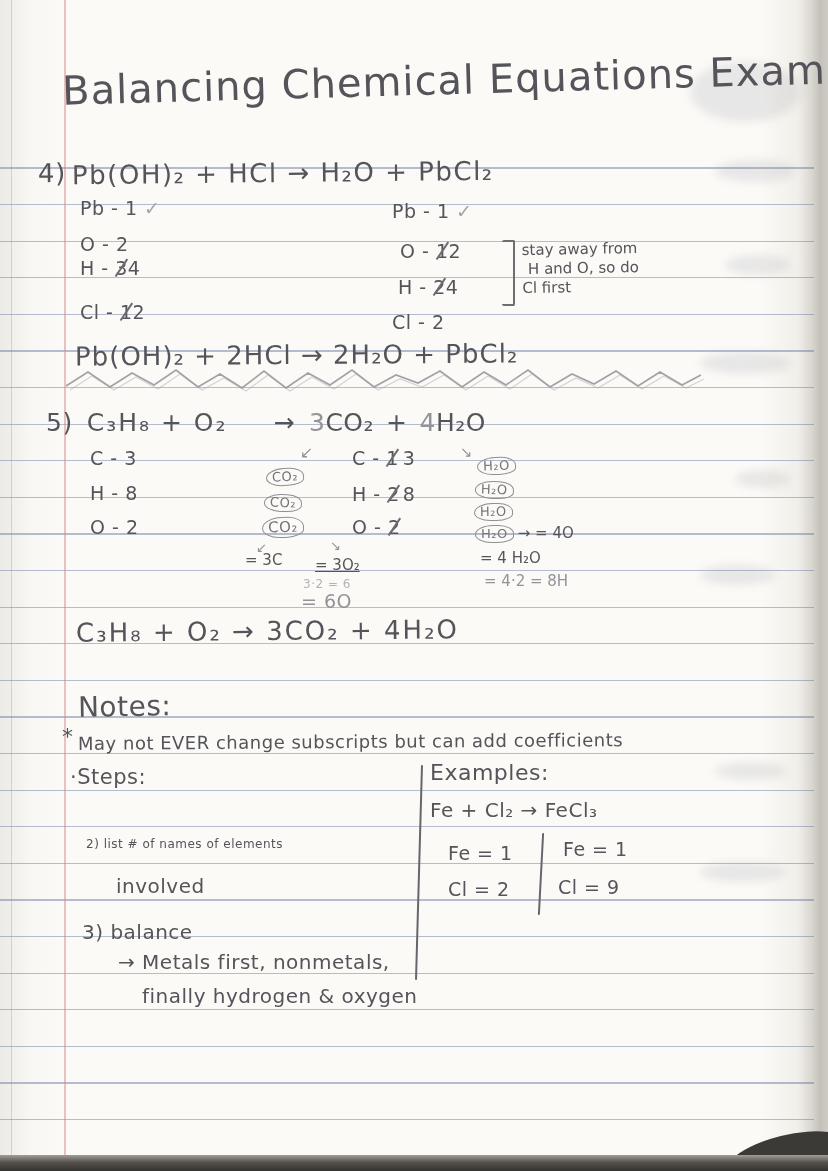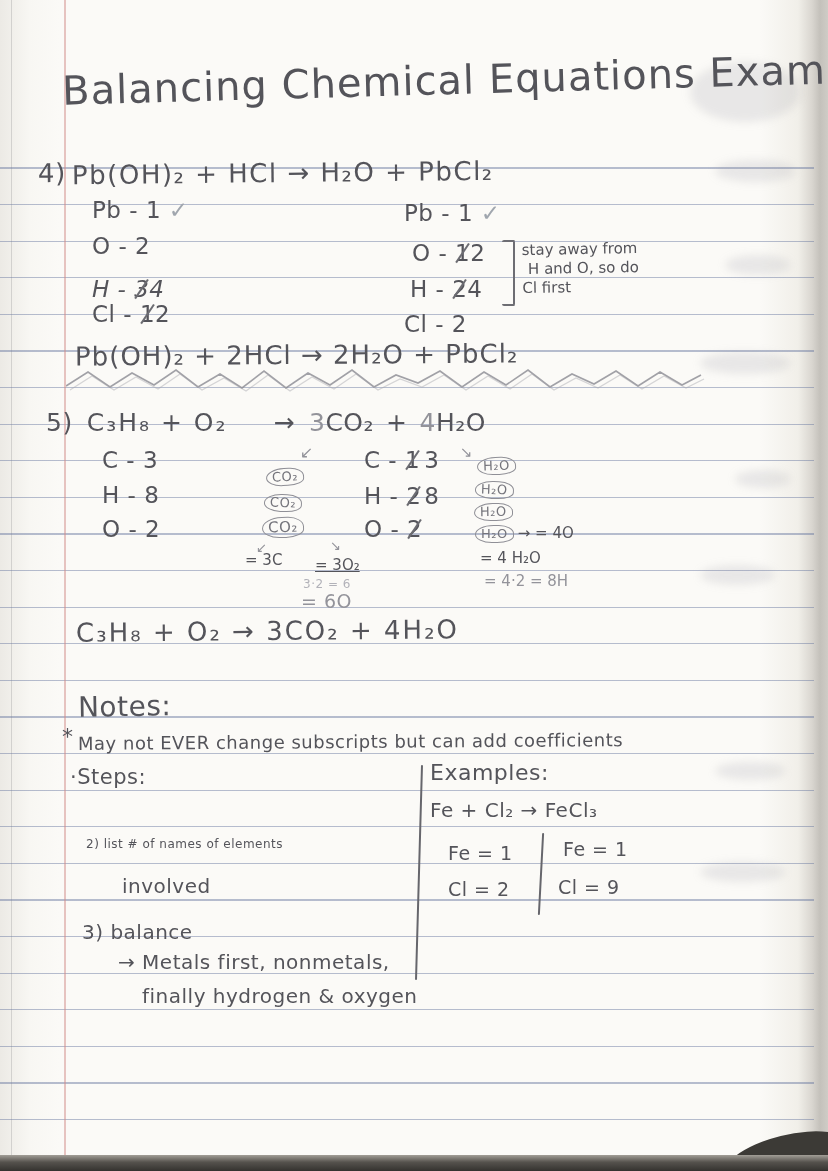--- a/index.html
+++ b/index.html
@@ -14,21 +14,21 @@
   .bottom-edge{position:absolute;left:0;right:0;bottom:0;height:16px;
     background:linear-gradient(to bottom,#a29e97 0,#55524d 45%,#34322f 100%);}
   .corner-curl{position:absolute;right:-30px;bottom:-24px;width:140px;height:60px;border-radius:50%;
     background:#3c3a36;transform:rotate(-14deg);}
   .hw{position:absolute;color:#54545a;white-space:nowrap;letter-spacing:.5px;}
   .lt{color:#93939a;}
   .vlt{color:#b2b2b9;}
   .chk{color:#a0a6ae;}
   .title{font-size:40px;letter-spacing:1px;transform:rotate(-1.6deg);}
   .eq{font-size:26px;}
-  .tally{font-size:23px;margin-left:12px;}
+  .tally{font-size:19px;}
   .xd{position:relative;display:inline-block;}
   .xd::after{content:"";position:absolute;left:-4px;right:-4px;top:46%;border-top:2px solid #6c6c72;transform:rotate(-56deg);}
   .circ{display:inline-block;border:1.4px solid #8f8f96;border-radius:55% 45% 50% 50%/60% 55% 45% 55%;
     padding:0 5px 1px 5px;font-size:13px;color:#74747b;}
   .brk{position:absolute;width:11px;border:2px solid #6d6d73;border-left:none;border-radius:2px;}
   .vline{position:absolute;width:2px;background:#66666c;border-radius:2px;}
   .note-sm{font-size:15px;line-height:19px;letter-spacing:0;}
   .blob{position:absolute;filter:blur(4px);background:rgba(135,135,150,.16);border-radius:50%;}
   .row{display:flex;align-items:baseline;}
   svg.squiggle{position:absolute;}
@@ -54,21 +54,21 @@
   <div class="hw title" style="left:62px;top:56px;">Balancing Chemical Equations Examples</div>
 
   <div class="hw eq" style="left:38px;top:158px;transform:rotate(-.6deg);">4)</div>
   <div class="hw eq" style="left:72px;top:158px;letter-spacing:1.5px;transform:rotate(-.6deg);">Pb(OH)₂ + HCl  →  H₂O + PbCl₂</div>
 
   <div class="hw tally" style="left:80px;top:197px;">
     <span>Pb - 1</span>
     <span class="chk">✓</span>
   </div>
   <div class="hw tally" style="left:80px;top:233px;">O - 2</div>
-  <div class="hw tally" style="left:80px;top:276px;font-style:italic;">
+  <div class="hw tally" style="left:80px;top:257px;">
     <span>H - </span><span class="xd">3</span><span>4</span>
   </div>
   <div class="hw tally" style="left:80px;top:301px;">
     <span>Cl - </span><span class="xd">1</span><span>2</span>
   </div>
 
   <div class="hw tally" style="left:392px;top:200px;">
     <span>Pb - 1</span>
     <span class="chk">✓</span>
   </div>
@@ -141,21 +141,21 @@
 
   <div class="hw eq" style="left:76px;top:616px;letter-spacing:2px;transform:rotate(-.5deg);">C₃H₈ + O₂  →  3CO₂ + 4H₂O</div>
 
   <div class="hw" style="left:78px;top:690px;font-size:28px;transform:rotate(-1deg);">Notes:</div>
 
   <div class="hw" style="left:62px;top:724px;font-size:22px;">*</div>
   <div class="hw" style="left:78px;top:731px;font-size:18px;transform:rotate(-.4deg);">May not EVER change subscripts but can add coefficients</div>
 
   <div class="hw" style="left:70px;top:765px;font-size:21px;">·Steps:</div>
   <div class="hw" style="left:86px;top:837px;font-size:12px;">2) list # of names of elements</div>
-  <div class="hw" style="left:122px;top:874px;font-size:20px;">involved</div>
+  <div class="hw" style="left:116px;top:874px;font-size:20px;">involved</div>
   <div class="hw" style="left:82px;top:920px;font-size:20px;">3) balance</div>
   <div class="hw" style="left:118px;top:950px;font-size:20px;">→ Metals first, nonmetals,</div>
   <div class="hw" style="left:142px;top:984px;font-size:20px;">finally hydrogen &amp; oxygen</div>
 
   <div class="vline" style="left:418px;top:765px;height:215px;transform:rotate(1.6deg);"></div>
 
   <div class="hw" style="left:430px;top:760px;font-size:22px;">Examples:</div>
   <div class="hw" style="left:430px;top:798px;font-size:20px;">Fe + Cl₂  →  FeCl₃</div>
   <div class="vline" style="left:540px;top:833px;height:82px;transform:rotate(3deg);"></div>
   <div class="hw" style="left:448px;top:842px;font-size:19px;">Fe = 1</div>

